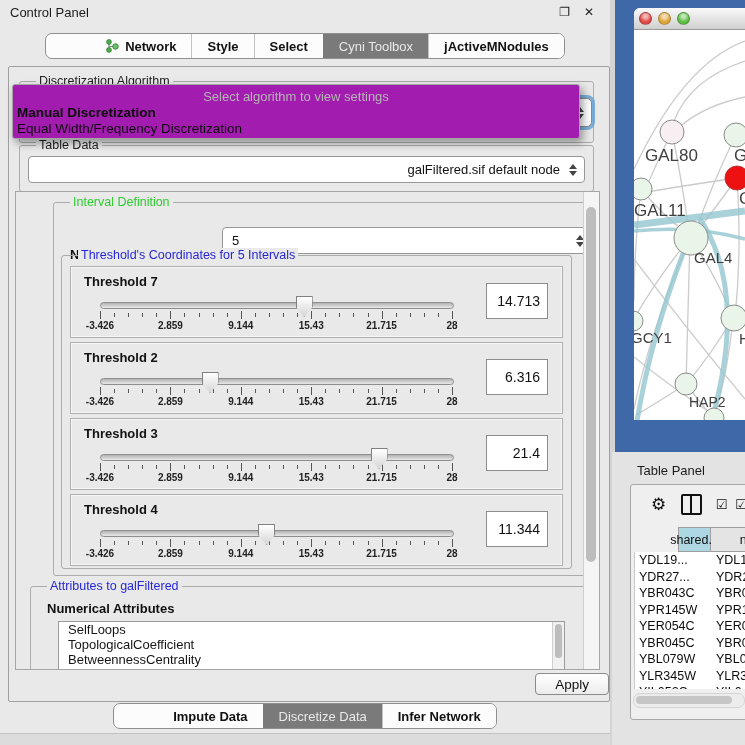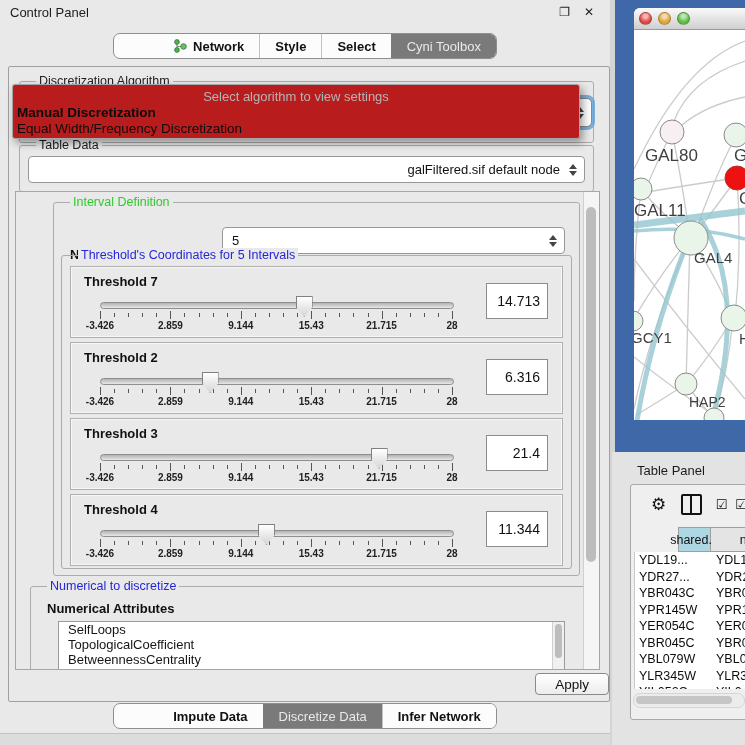--- a/index.html
+++ b/index.html
@@ -34,21 +34,21 @@
   .legend.blue{color:#2626d8;}
 
   .combo{position:relative;display:flex;align-items:center;background:#fff;border:1px solid #979797;border-radius:4px;height:25px;padding:0 24px 0 9px;font-size:13px;color:#111;}
   .spin{position:absolute;right:7px;top:50%;transform:translateY(-50%);display:flex;flex-direction:column;gap:2px;}
   .spin i{display:block;width:0;height:0;border-left:4px solid transparent;border-right:4px solid transparent;}
   .spin .up{border-bottom:5px solid #444;}
   .spin .dn{border-top:5px solid #444;}
 
   
   .algo-combo{position:absolute;left:30px;top:98px;width:560px;height:27px;background:#fff;border:1px solid #888;border-radius:5px;box-shadow:0 0 0 3px rgba(96,160,215,.8);z-index:2;}
-  .popup{position:absolute;left:12px;top:84px;width:566px;height:53px;background:#b91c1c;border:1px solid #a6a6a6;border-radius:3px;box-shadow:3px 4px 9px rgba(0,0,0,.38);z-index:10;}
+  .popup{position:absolute;left:12px;top:84px;width:566px;height:53px;background:#a21caf;border:1px solid #a6a6a6;border-radius:3px;box-shadow:3px 4px 9px rgba(0,0,0,.38);z-index:10;}
   .popup .hint{position:absolute;left:0;right:0;top:4px;text-align:center;color:#b5b5b5;font-size:13px;}
   .popup .pitem{position:absolute;left:3px;right:3px;height:16px;font-size:13.5px;color:#0c0c0c;padding-left:1px;white-space:nowrap;}
   .popup .pitem.bold{font-weight:bold;}
 
   
   .viewport{position:absolute;left:6px;top:124px;width:583px;height:477px;border:1px solid #a6a6a6;background:#e9e9e9;overflow:hidden;}
   .vscroll{position:absolute;right:0;top:0;width:15px;height:100%;background:#f5f5f5;border-left:1px solid #cfcfcf;}
   .vscroll .thumb{position:absolute;left:2px;top:15px;width:10px;height:355px;border-radius:5px;background:#bdbdbd;}
 
   
@@ -135,20 +135,23 @@
           </div>
           <div class="tab">
             <span>Style</span>
           </div>
           <div class="tab">
             <span>Select</span>
           </div>
           <div class="tab active">
             <span>Cyni Toolbox</span>
           </div>
+          <div class="tab">
+            <span>jActiveMNodules</span>
+          </div>
         </div>
     </div>
 
     <div class="outer-panel">
 
       <div class="group" style="left:10px;top:14px;width:573px;height:60px;">
         <span class="legend black">Discretization Algorithm</span>
       </div>
 
       <div class="group" style="left:10px;top:78px;width:573px;height:45px;">
@@ -157,21 +160,21 @@
           <span>galFiltered.sif default node</span>
           <span class="spin">
               <i class="up"></i>
               <i class="dn"></i>
             </span>
         </div>
       </div>
 
       <div class="viewport">
 
-        <div class="group" style="left:37px;top:10px;width:525px;height:372px;">
+        <div class="group" style="left:37px;top:10px;width:525px;height:372px;padding-left:27px;">
           <span class="legend green">Interval Definition</span>
 
           <div class="num-row">
             <span class="num-label">Number of Intervals</span>
             <div class="combo num-combo">
               <span>5</span>
               <span class="spin">
                   <i class="up"></i>
                   <i class="dn"></i>
                 </span>
@@ -339,21 +342,21 @@
                     <span class="tick-label" style="left: 352px;">28</span>
                     <div class="slider-thumb" style="left: 157.938px;"></div>
                   </div>
                   <div class="value-box">11.344</div>
                 </div>
               </div>
           </div>
         </div>
 
         <div class="group" style="left:14px;top:394px;width:554px;height:110px;">
-          <span class="legend blue">Numerical to discretize</span>
+          <span class="legend blue">Attributes to galFiltered</span>
           <span class="attr-sub">Numerical Attributes</span>
           <div class="attr-list" id="attr-list">
             <div class="list-scroll">
                 <div class="thumb"></div>
               </div>
           <div class="attr-item">SelfLoops</div>
               <div class="attr-item">TopologicalCoefficient</div>
               <div class="attr-item">BetweennessCentrality</div>
             </div>
         </div>

